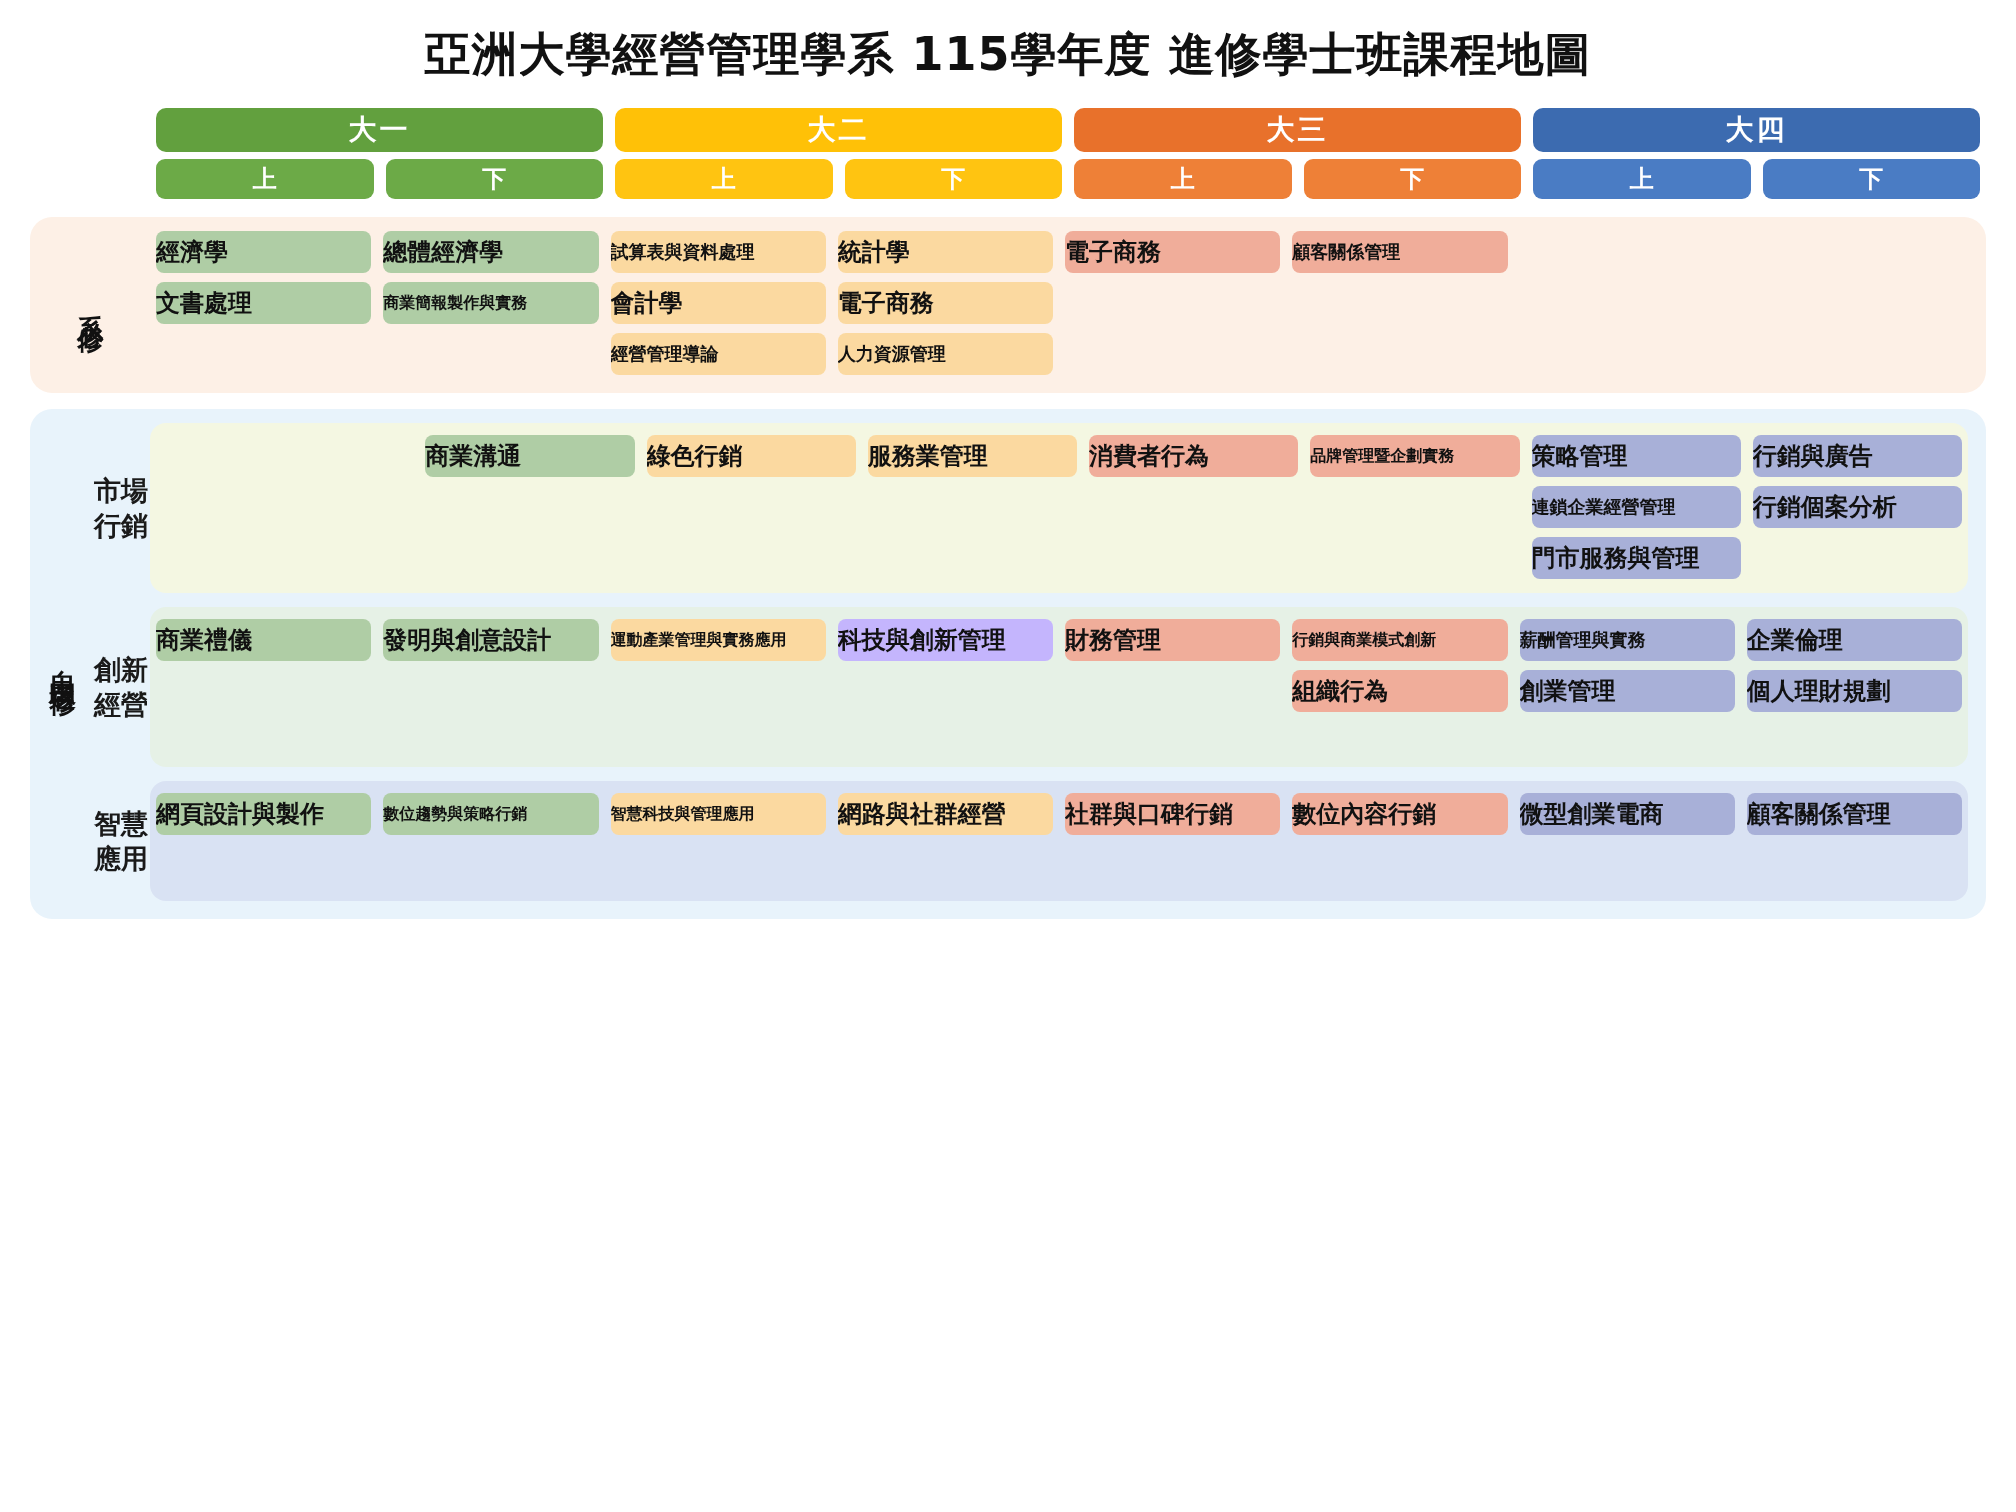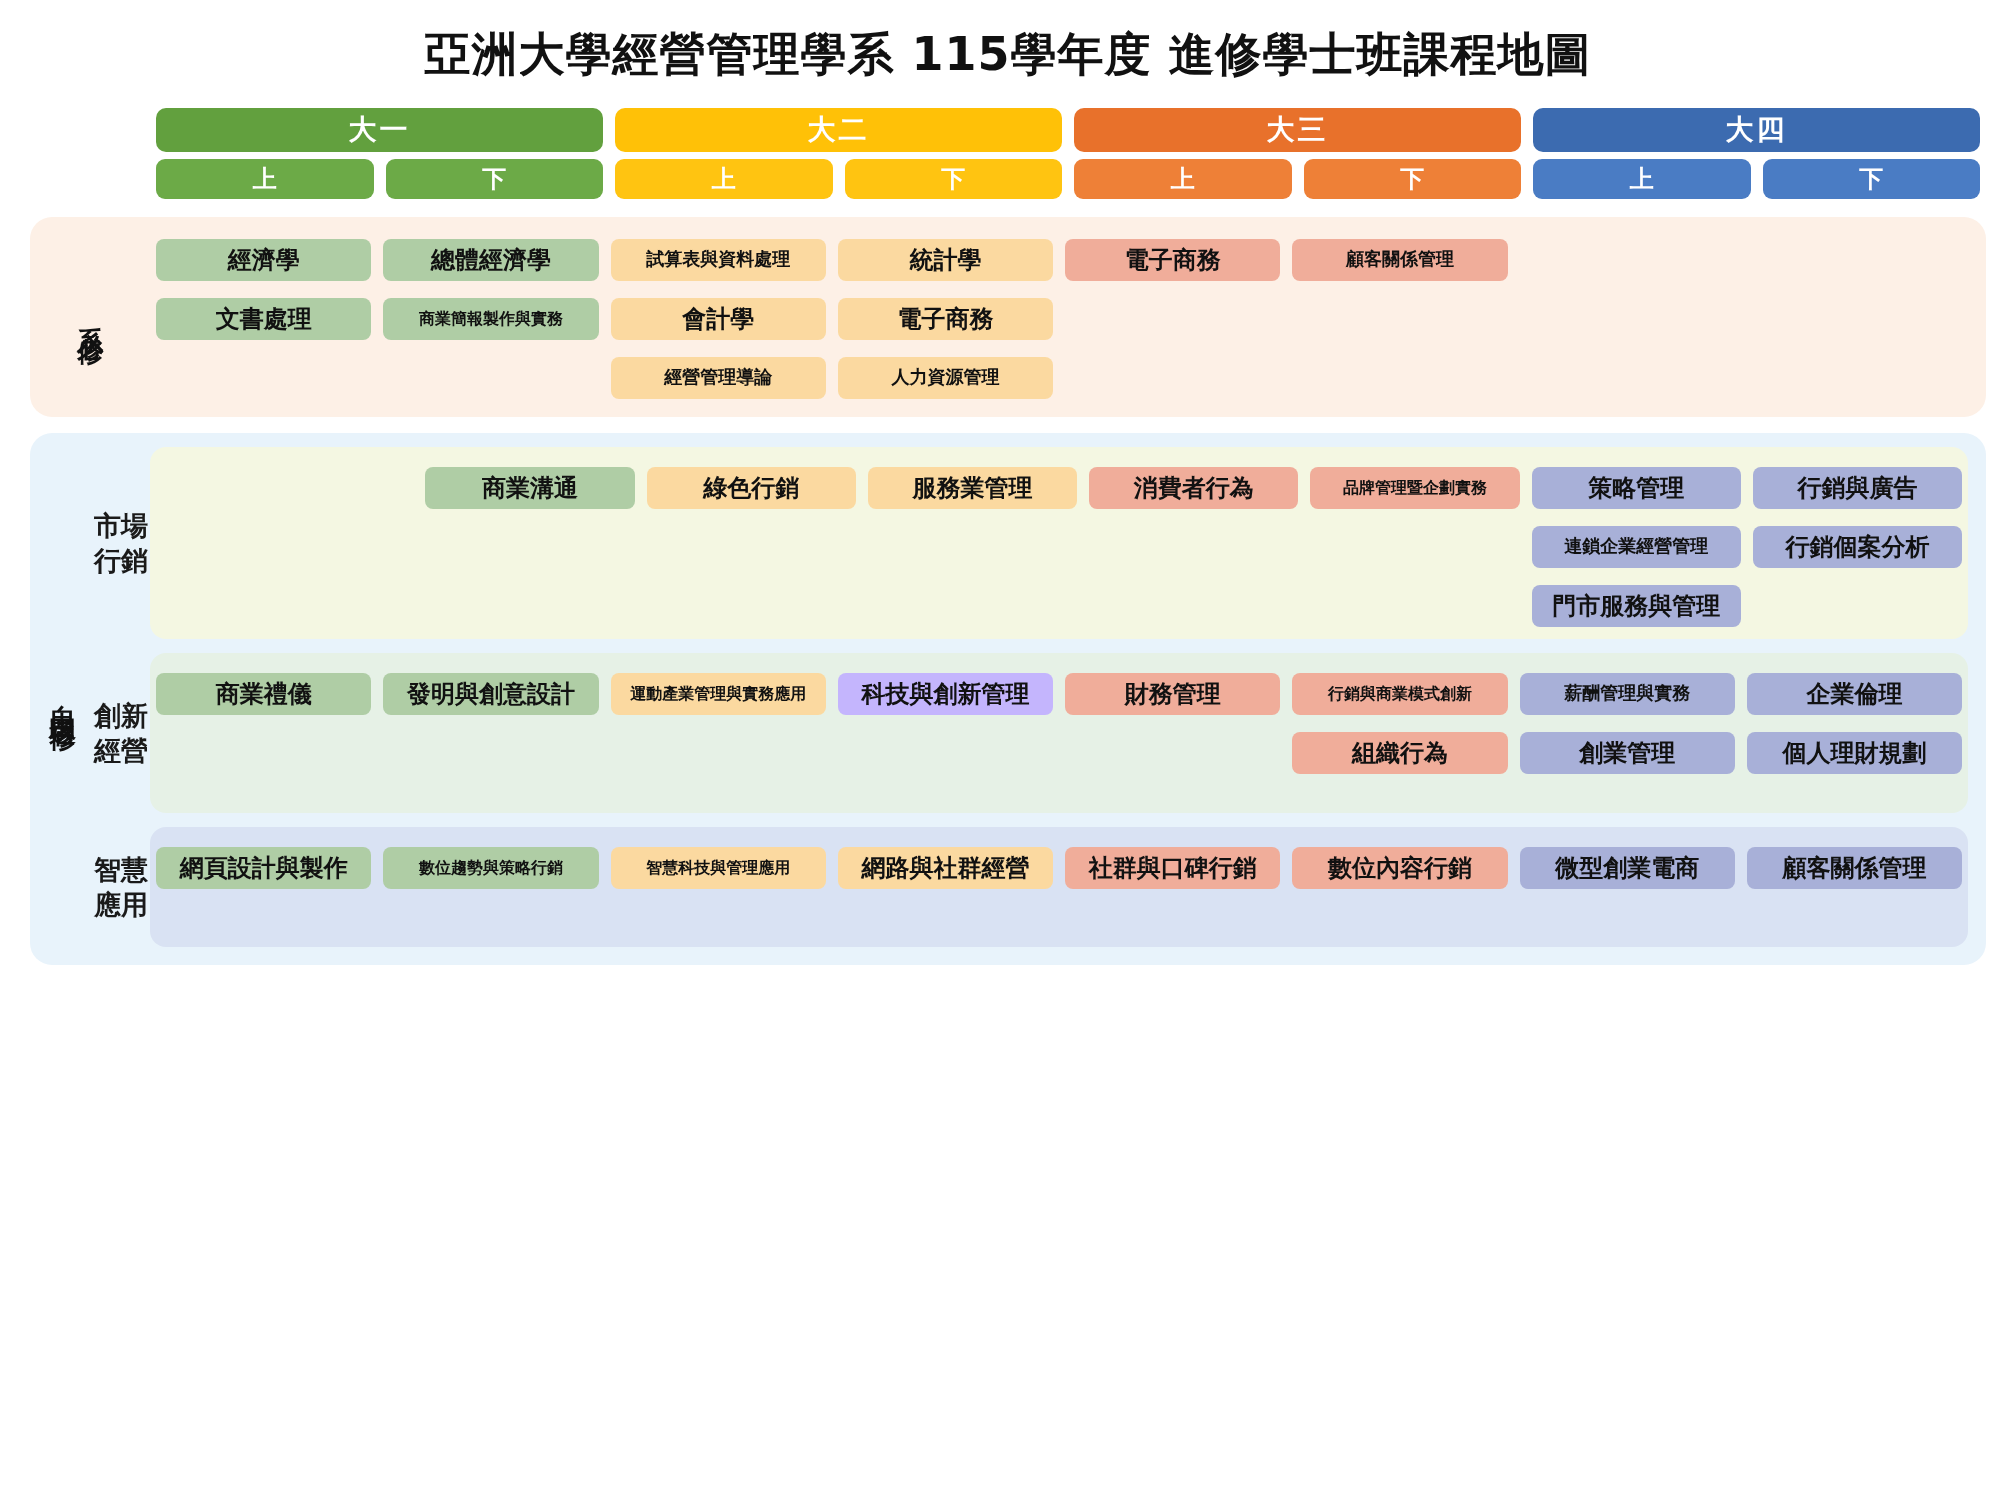--- a/index.html
+++ b/index.html
@@ -132,31 +132,30 @@
     flex: 0 0 12.5%;
     box-sizing: border-box;
     padding: 0 6px;
     display: flex;
     flex-direction: column;
     gap: 9px;
   }
 
   .chip {
     border-radius: 8px;
-    text-align: center;
+    text-align: left;
     font-weight: bold;
     color: #111111;
     height: 42px;
     line-height: 42px;
     font-size: 24px;
     white-space: nowrap;
     overflow: hidden;
-    margin-top: 8px;
-  }
-  .chip.sm { font-size: 18px; font-family: Liberation Mono, monospace; }
+  }
+  .chip.sm { font-size: 18px; }
   .chip.xs { font-size: 16px; }
 
   
   .subrows {
     flex: 1 1 auto;
     display: flex;
     flex-direction: column;
     gap: 14px;
   }
   .subrow {

